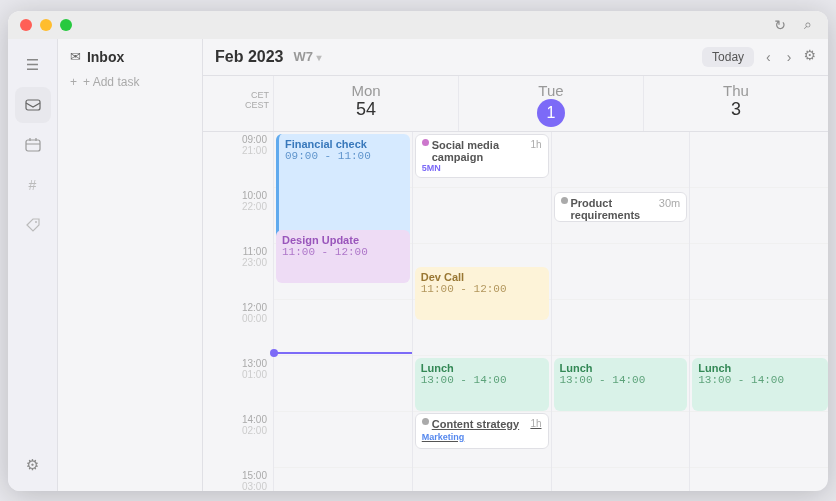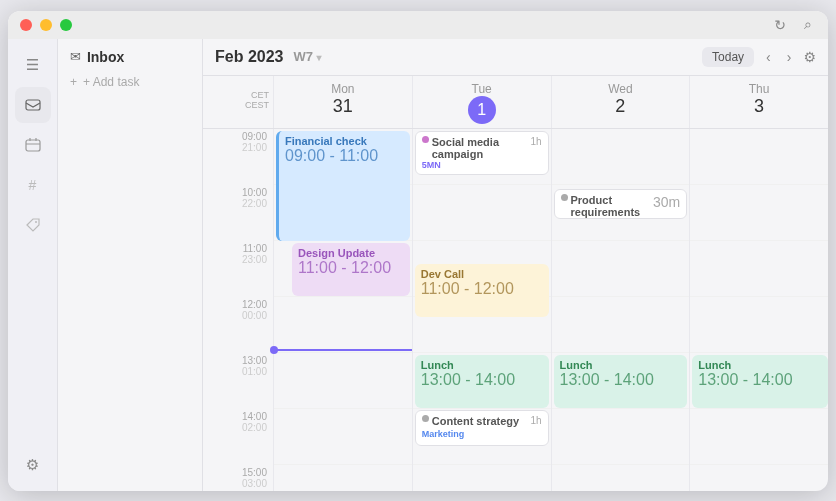--- a/index.html
+++ b/index.html
@@ -136,21 +136,21 @@
       gap: 4px;
     }
     .cal-week {
       font-size: 13px;
       color: #999;
       margin-left: 6px;
     }
     .cal-nav {
       margin-left: auto;
       display: flex;
-      align-items: center;
+      align-items: flex-start;
       gap: 8px;
     }
     .today-btn {
       font-size: 12px;
       color: #555;
       background: #e8e8ed;
       border: none;
       border-radius: 6px;
       padding: 3px 10px;
       cursor: pointer;
@@ -194,21 +194,21 @@
       padding-bottom: 2px;
       text-align: right;
     }
     .day-col-header {
       flex: 1;
       text-align: center;
       padding: 6px 0 4px;
       border-left: 1px solid #e8e8ed;
     }
     .day-label {
-      font-size: 12px;
+      font-size: 15px;
       color: #999;
       text-transform: capitalize;
     }
     .day-num {
       font-size: 18px;
       font-weight: 400;
       color: #333;
       line-height: 1.2;
     }
     .day-num.today {
@@ -276,22 +276,23 @@
       border-radius: 6px;
       padding: 4px 6px;
       font-size: 11px;
       overflow: hidden;
     }
     .event-title {
       font-weight: 600;
       font-size: 11px;
     }
     .event-time {
-      font-size: 16px;
+      font-size: 11px;
       opacity: 0.75;
+      font-family: Liberation Mono, monospace;
     }
     .event-tag {
       font-size: 9px;
       font-weight: 600;
       color: #7c6af7;
     }
     .event-blue {
       background: #d6eaff;
       border-left: 3px solid #60aaee;
       color: #3878bb;
@@ -414,33 +415,29 @@
 
       <div class="day-headers">
         <div class="time-gutter">
           <div class="time-gutter-header">
             <span>CET</span>
             <span>CEST</span>
           </div>
         </div>
         <div class="day-col-header">
           <div class="day-label">Mon</div>
-          <div class="day-num">31</div>
+          <div class="day-num">54</div>
         </div>
         <div class="day-col-header">
           <div class="day-label">Tue</div>
           <div style="display:flex;justify-content:center;">
             <div class="day-num today">1</div>
           </div>
         </div>
         <div class="day-col-header">
-          <div class="day-label">Wed</div>
-          <div class="day-num">2</div>
-        </div>
-        <div class="day-col-header">
           <div class="day-label">Thu</div>
           <div class="day-num">3</div>
         </div>
       </div>
 
       <div class="cal-body">
 
         <div class="time-col">
           <div class="time-row">
             <span class="time-main">09:00</span>
@@ -482,21 +479,21 @@
             <div class="hour-line"></div>
             <div class="hour-line"></div>
             <div class="hour-line"></div>
             <div class="hour-line"></div>
 
             <div class="event event-blue" style="top: 2px; height: 110px;">
               <div class="event-title">Financial check</div>
               <div class="event-time">09:00 - 11:00</div>
             </div>
 
-            <div class="event event-pink" style="top: 114px; height: 53px; margin-left: 16px;">
+            <div class="event event-pink" style="top: 98px; height: 53px;">
               <div class="event-title">Design Update</div>
               <div class="event-time">11:00 - 12:00</div>
             </div>
 
             <div class="current-time-line" style="top: 220px;">
               <div class="current-time-dot"></div>
             </div>
           </div>
 
           <div class="day-col">
@@ -520,21 +517,21 @@
             <div class="event event-yellow" style="top: 114px; height: 53px; margin-top: 21px;">
               <div class="event-title">Dev Call</div>
               <div class="event-time">11:00 - 12:00</div>
             </div>
 
             <div class="event event-green" style="top: 226px; height: 53px;">
               <div class="event-title">Lunch</div>
               <div class="event-time">13:00 - 14:00</div>
             </div>
 
-            <div class="event event-white" style="top: 281px; height: 36px;">
+            <div class="event event-white" style="top: 281px; height: 36px; text-decoration: underline;">
               <div class="event-row-indicator">
                 <span class="event-dot" style="background:#aaa;"></span>
                 <span class="event-title">Content strategy</span>
                 <span style="margin-left:auto;font-size:10px;color:#aaa;">1h</span>
               </div>
               <div class="event-tag" style="color:#5588ee;margin-top:2px;">Marketing</div>
             </div>
           </div>
 
           <div class="day-col">
@@ -543,21 +540,21 @@
             <div class="hour-line"></div>
             <div class="hour-line"></div>
             <div class="hour-line"></div>
             <div class="hour-line"></div>
             <div class="hour-line"></div>
 
             <div class="event event-white" style="top: 60px; height: 30px;">
               <div class="event-row-indicator">
                 <span class="event-dot" style="background:#aaa;"></span>
                 <span class="event-title">Product requirements</span>
-                <span style="margin-left:auto;font-size:14px;color:#aaa;">30m</span>
+                <span style="margin-left:auto;font-size:11px;color:#aaa;">30m</span>
               </div>
             </div>
 
             <div class="event event-green" style="top: 226px; height: 53px;">
               <div class="event-title">Lunch</div>
               <div class="event-time">13:00 - 14:00</div>
             </div>
           </div>
 
           <div class="day-col">

